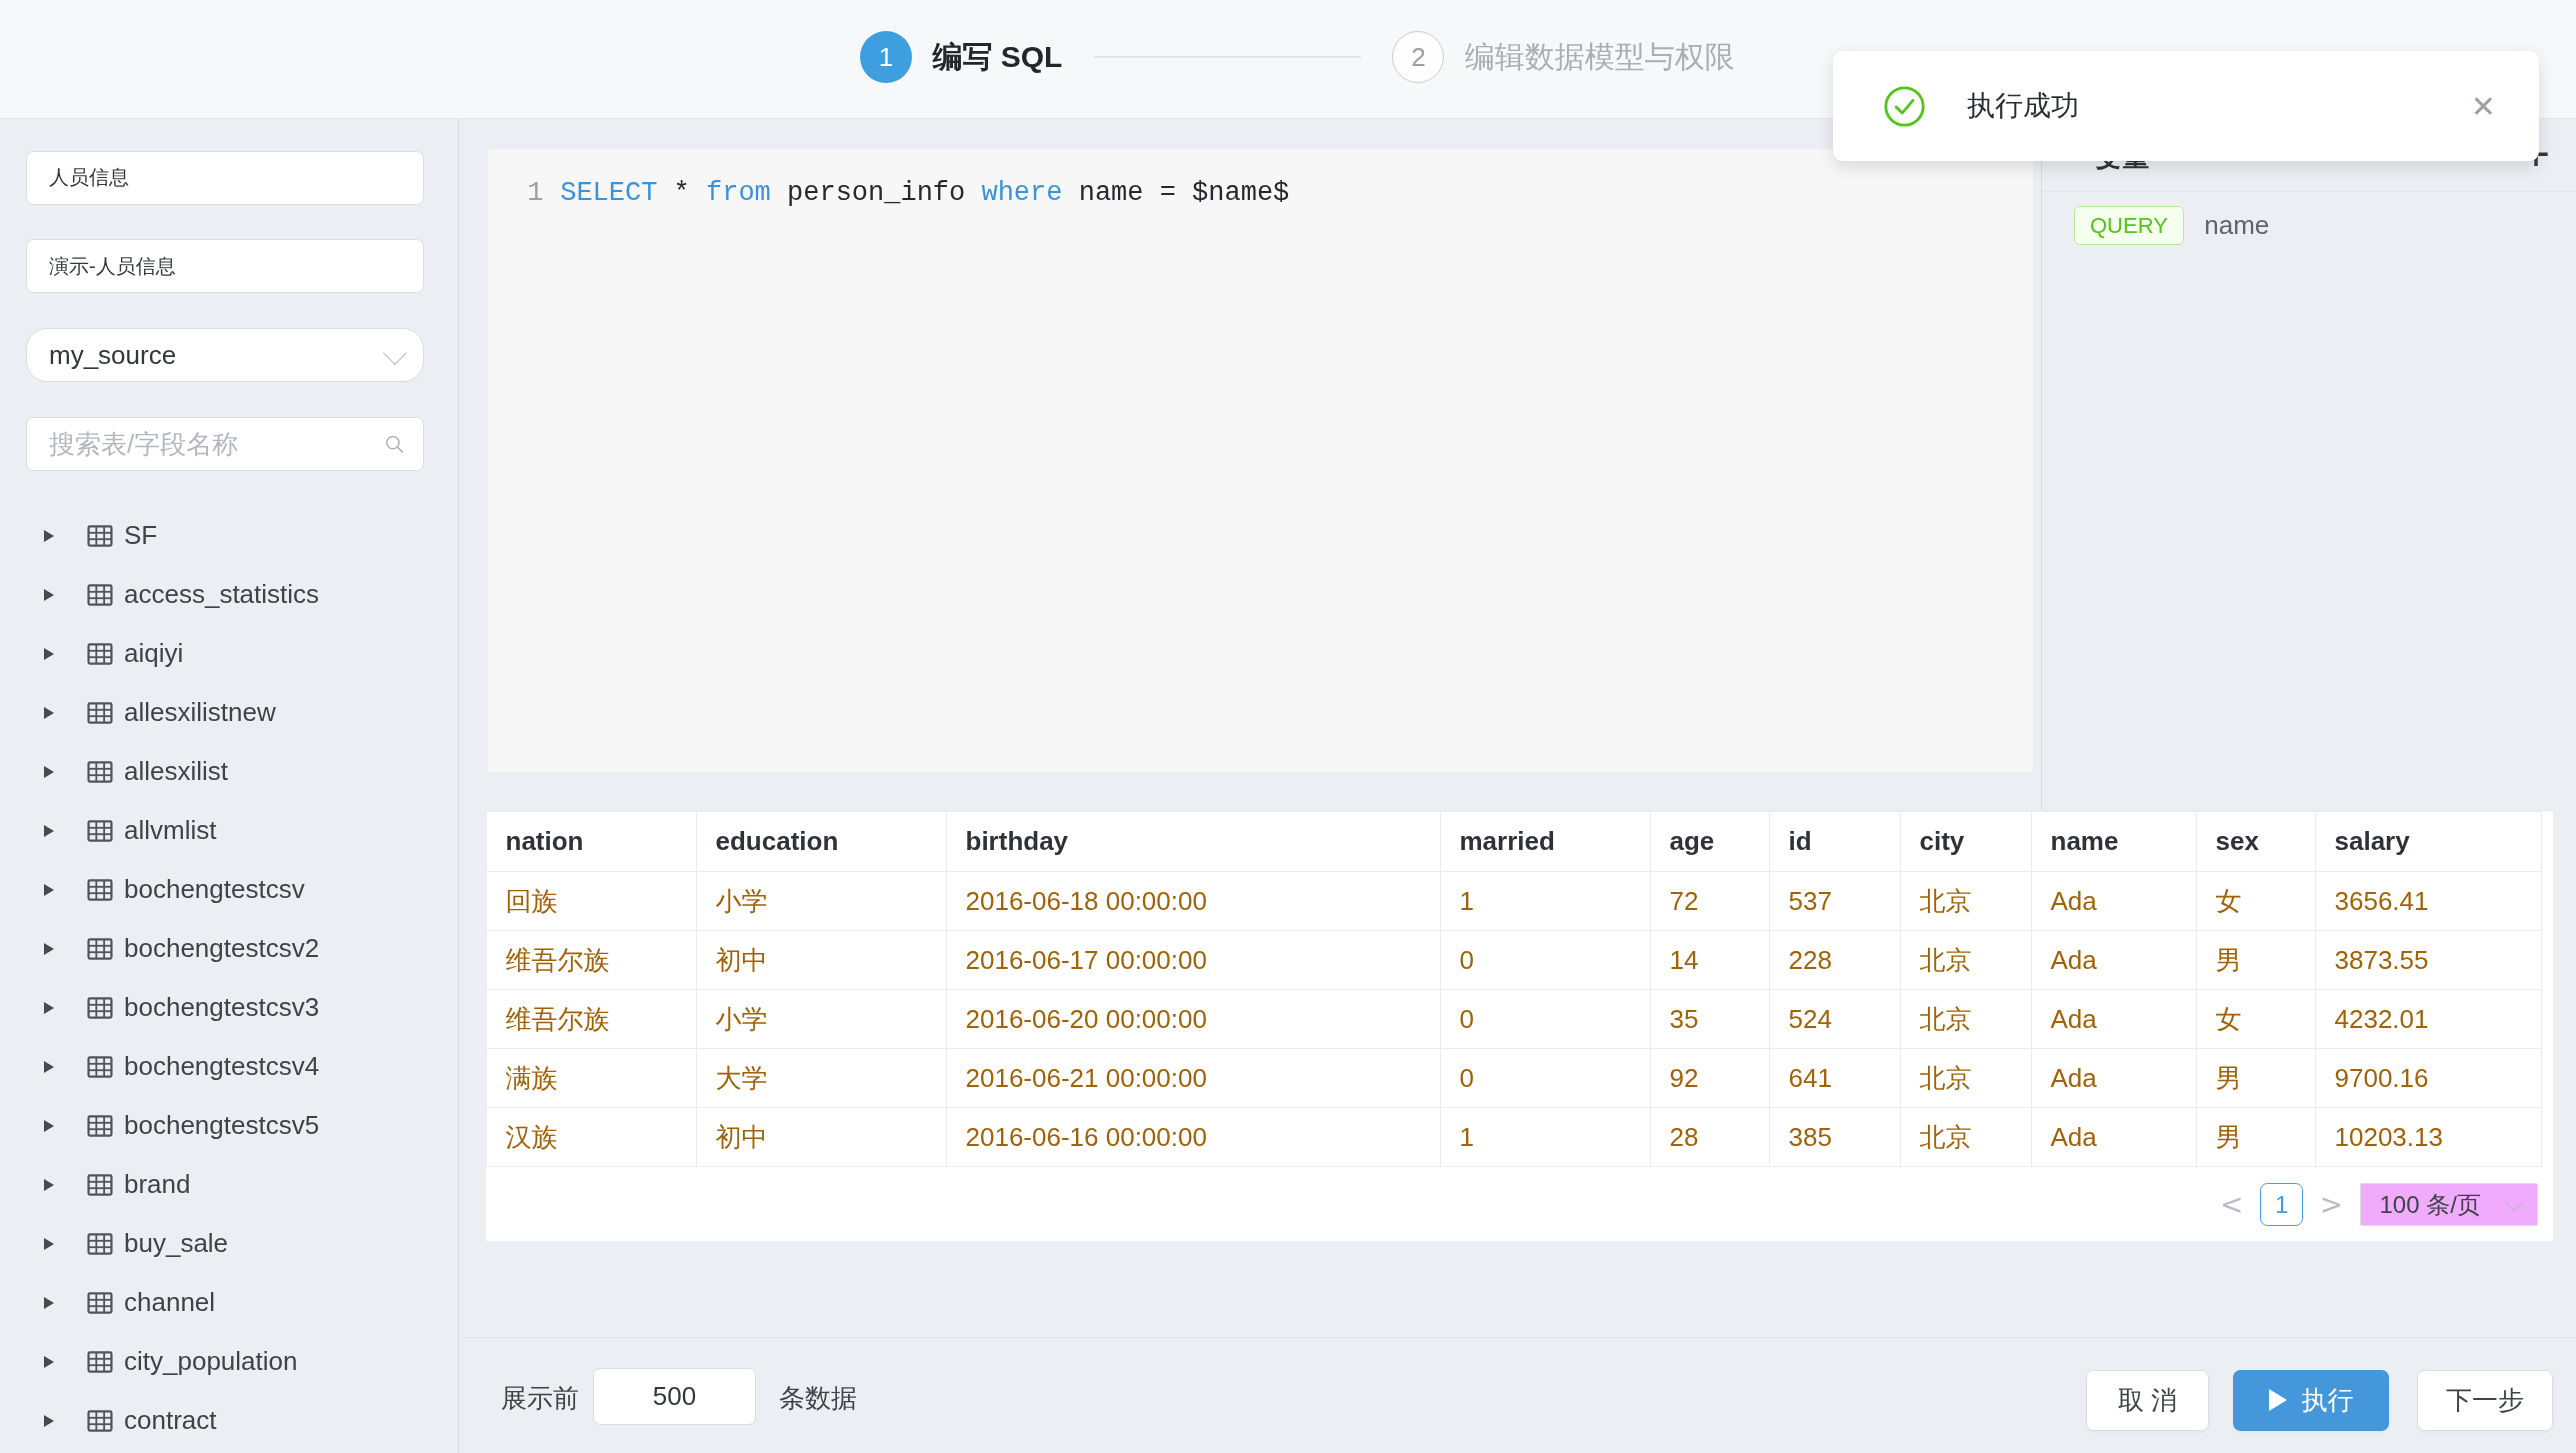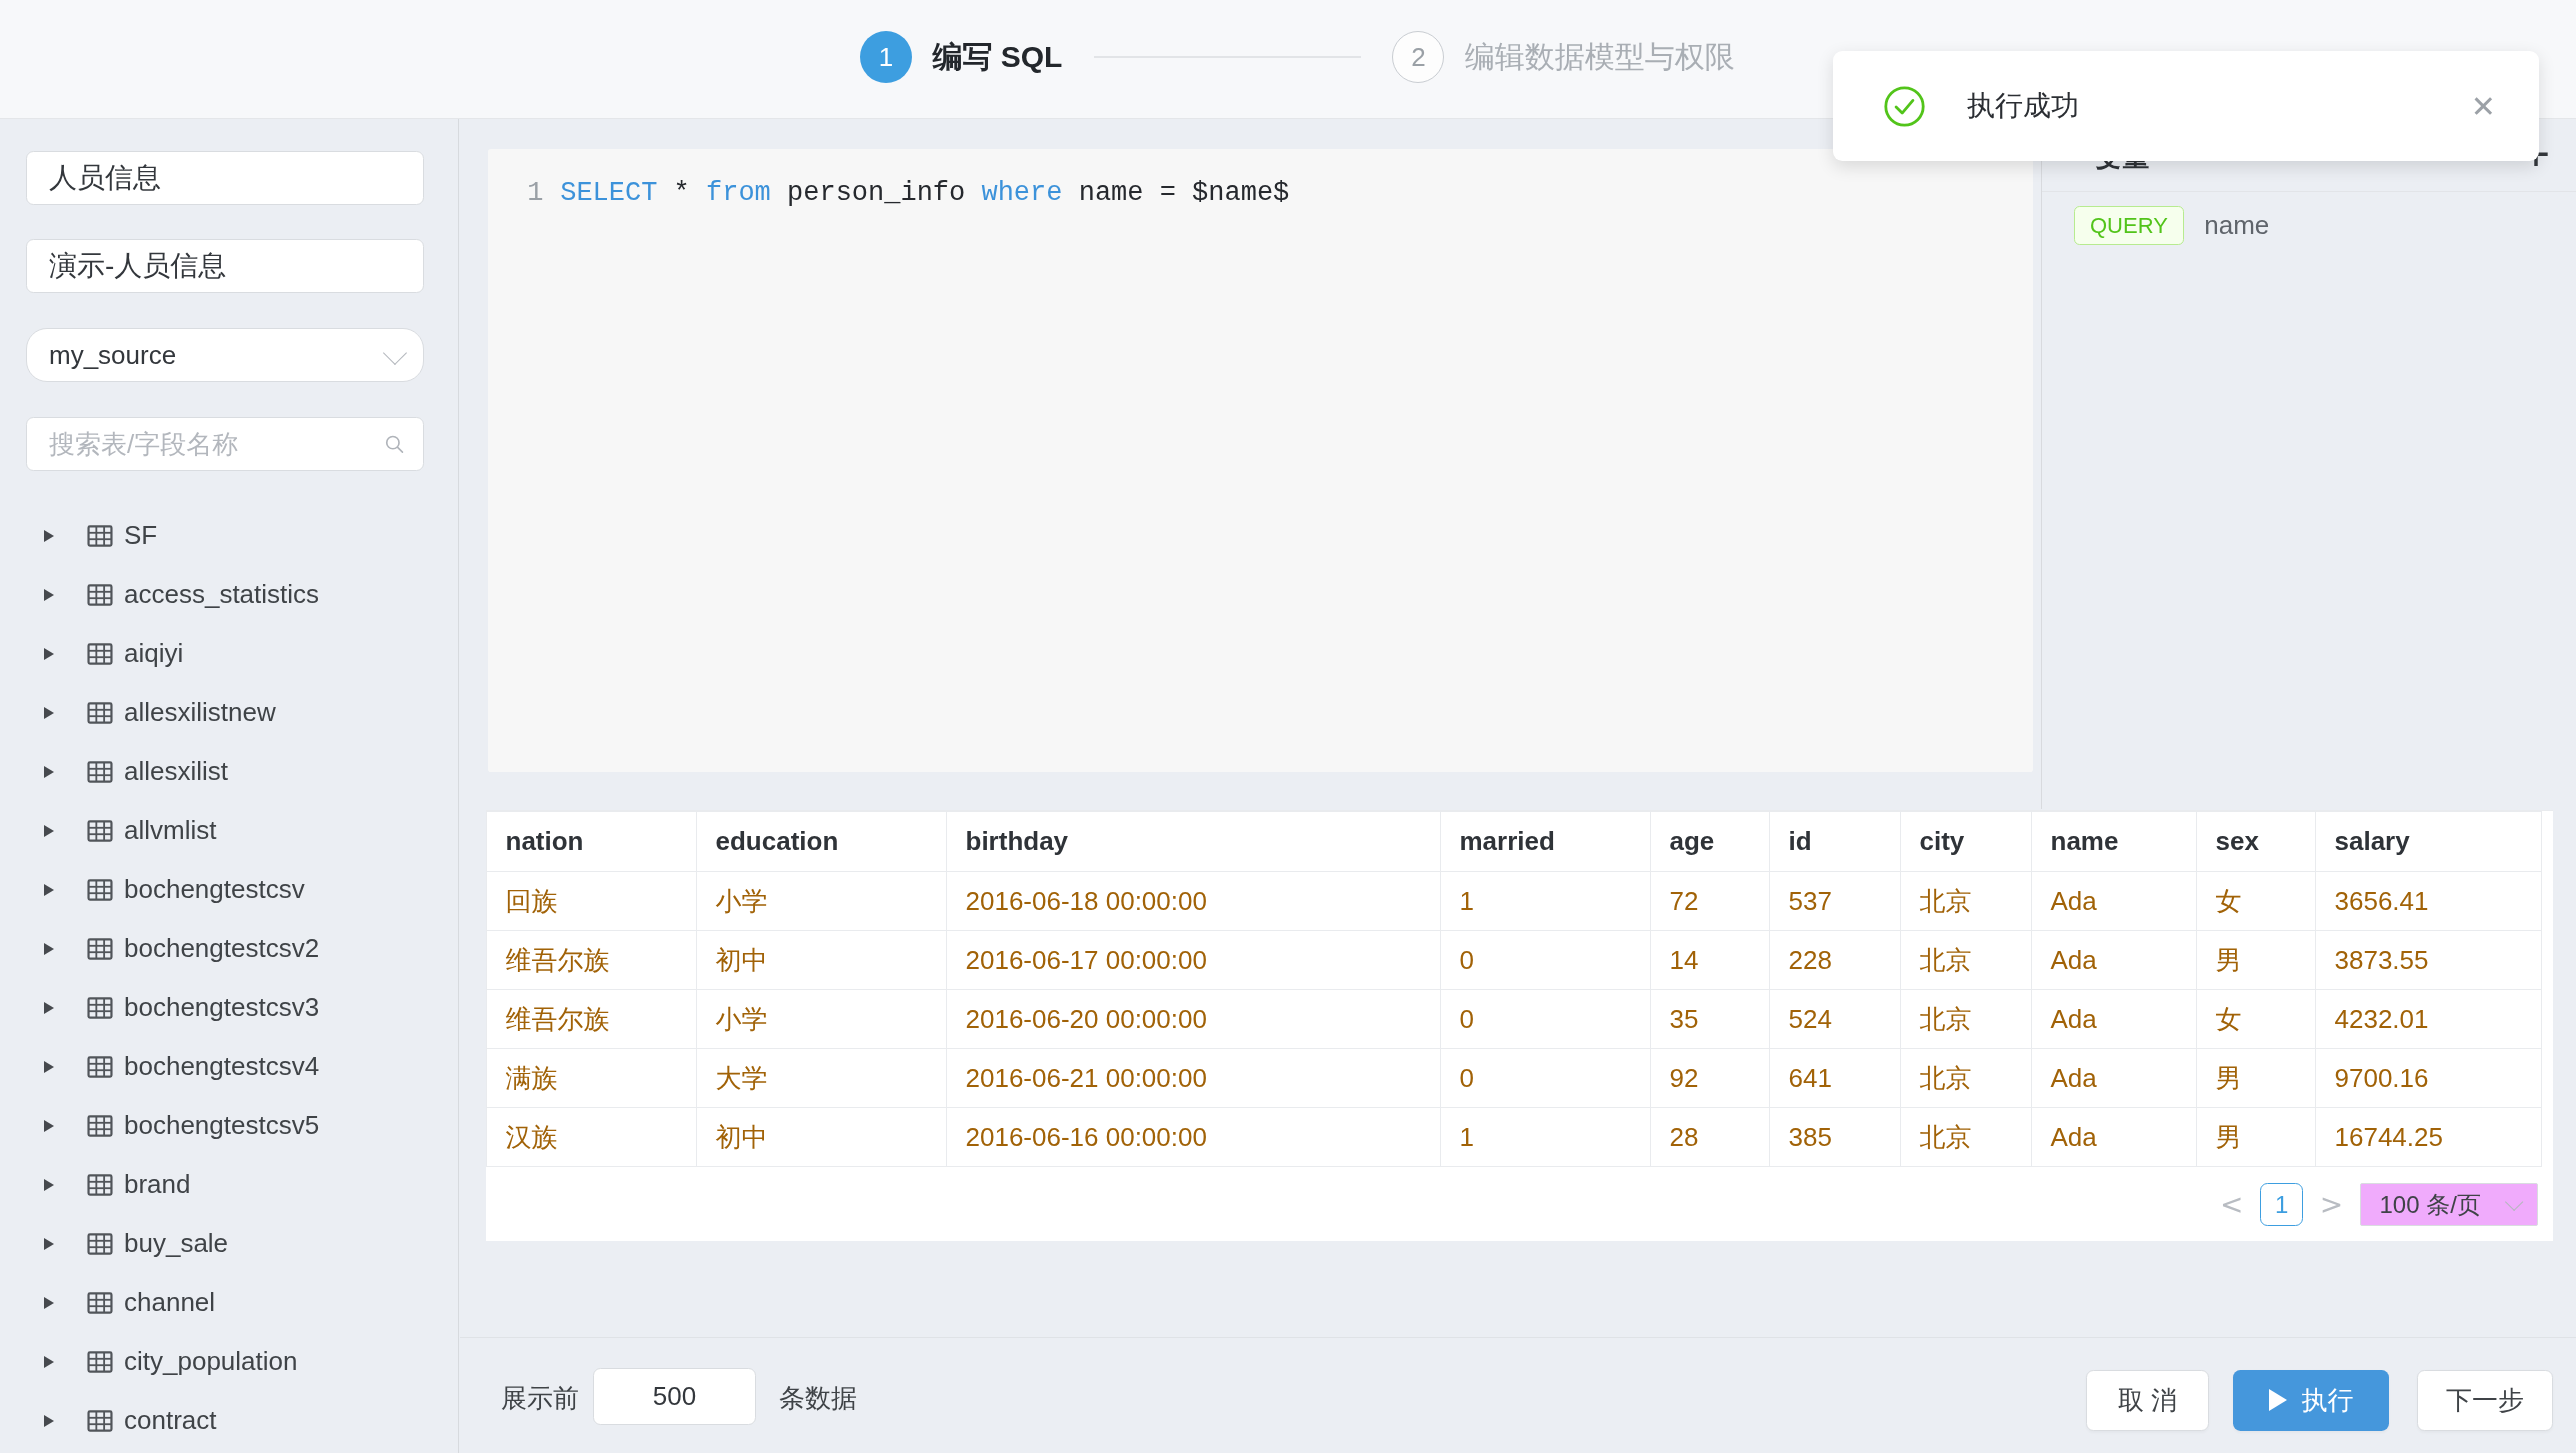--- a/index.html
+++ b/index.html
@@ -29,21 +29,21 @@
   .step-label.inactive { color:#a9aeb4; font-weight:400; }
   .step-connector { width:267px; height:1.9px; background:#e2e4e7; margin:0 31.5px; }
   
   .sidebar {
     position:absolute; left:0; top:119px; width:459px; height:1335px;
     border-right:0.9px solid #d7dade; overflow:hidden;
   }
   .sb-input {
     position:absolute; left:26px; width:398px; height:54px;
     background:#fff; border:0.9px solid #d9dce0; border-radius:7.4px;
-    font-size:28px; color:#33373c; padding:0 22px;
+    font-size:20px; color:#33373c; padding:0 22px;
     font-family:"Liberation Sans","DejaVu Sans",sans-serif;
     outline:none; display:flex; align-items:center;
   }
   .sb-select { position:absolute; left:26px; width:398px; height:54px;
     background:#fff; border:0.9px solid #d9dce0; border-radius:7.4px;
     display:flex; align-items:center; padding:0 22px; font-size:26px; color:#33373c; cursor:pointer; }
   .chev-down {
     margin-left:auto; width:16.7px; height:16.7px;
     border-right:1.9px solid #b4b8be; border-bottom:1.9px solid #b4b8be;
     transform:rotate(45deg) translateY(-3.7px);
@@ -483,21 +483,21 @@
         <tr>
           <td>汉族</td>
           <td>初中</td>
           <td>2016-06-16 00:00:00</td>
           <td>1</td>
           <td>28</td>
           <td>385</td>
           <td>北京</td>
           <td>Ada</td>
           <td>男</td>
-          <td>16744.25</td>
+          <td>10203.13</td>
         </tr>
       </tbody>
   </table>
   <div class="pagination">
     <span class="pg-arrow">&lt;</span>
     <span class="pg-current">1</span>
     <span class="pg-arrow">&gt;</span>
     <span class="pg-size">
       <span>100 条/页</span>
       <span class="chev-down"></span>

